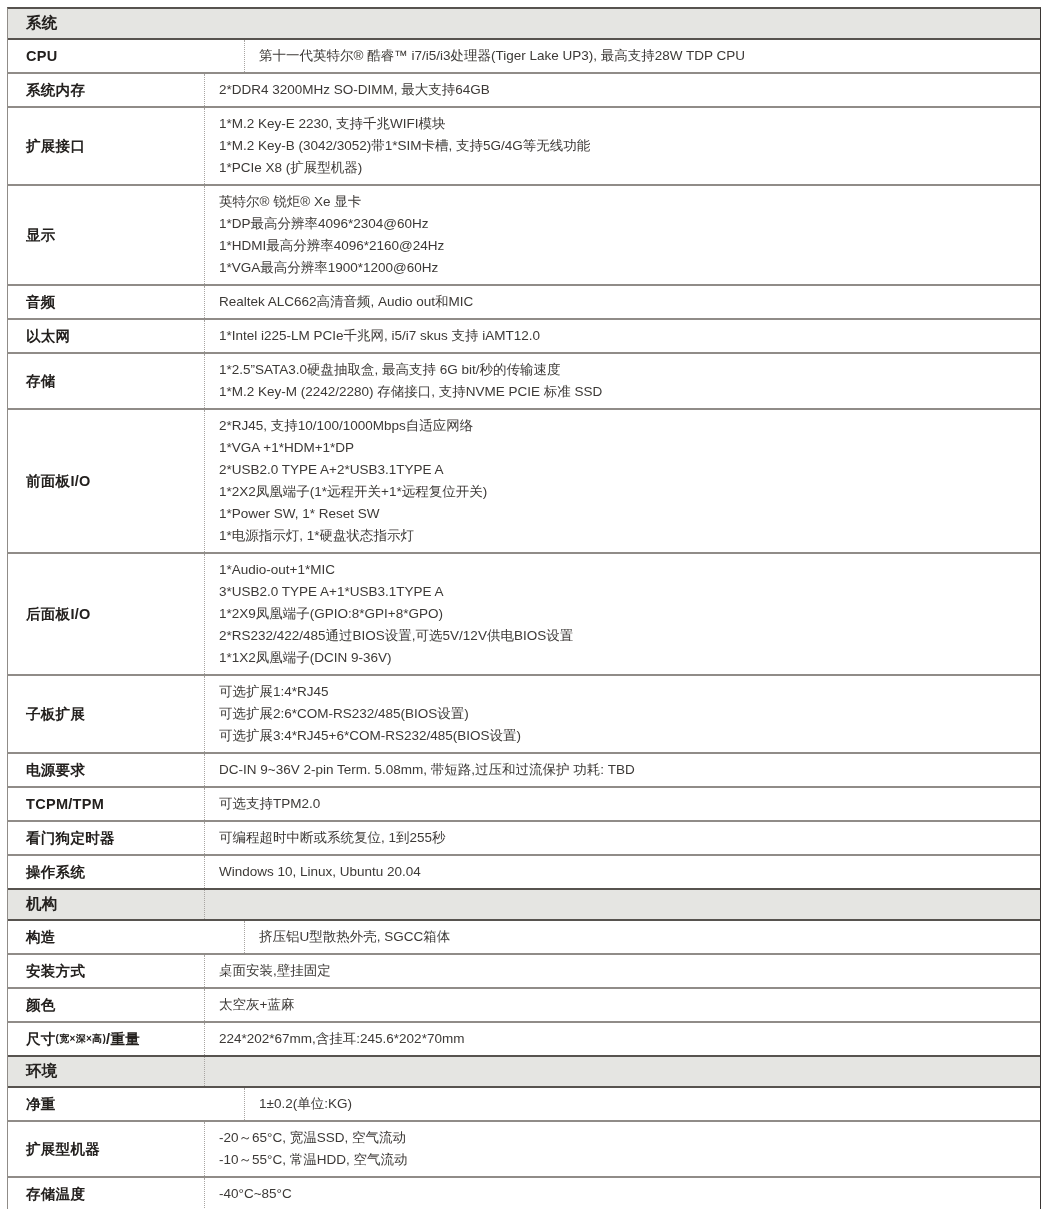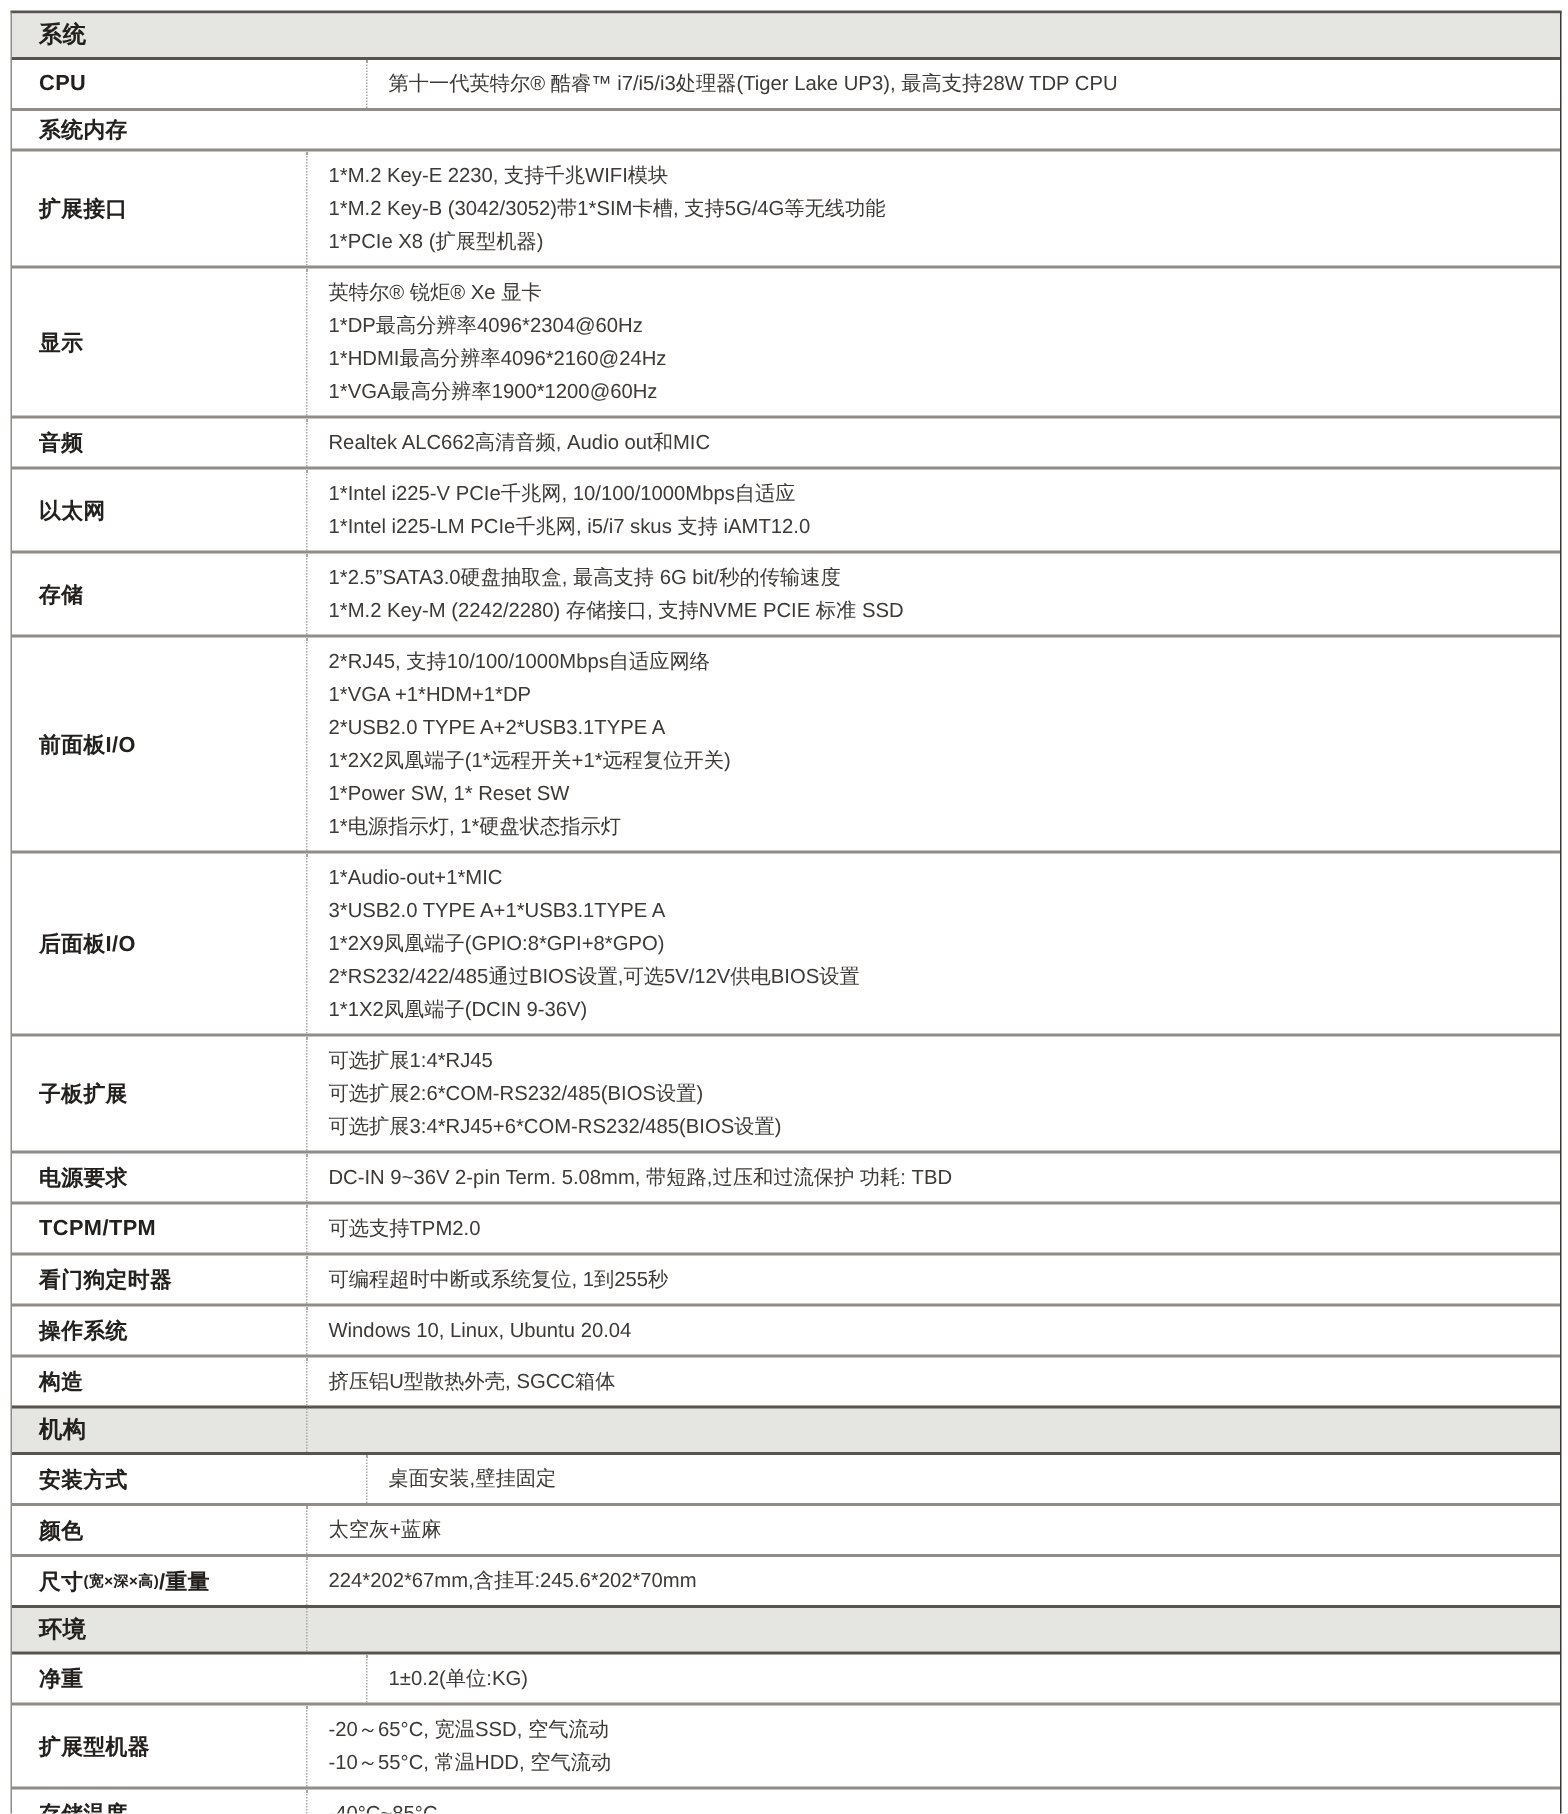--- a/index.html
+++ b/index.html
@@ -64,20 +64,23 @@
         <span>CPU</span>
       </div>
       <div class="value-cell">
         <div class="value-line">第十一代英特尔® 酷睿™ i7/i5/i3处理器(Tiger Lake UP3), 最高支持28W TDP CPU</div>
       </div>
     </div>
     <div class="row spec-row">
       <div class="label-cell">
         <span>系统内存</span>
       </div>
+      <div class="value-cell">
+        <div class="value-line">2*DDR4 3200MHz SO-DIMM, 最大支持64GB</div>
+      </div>
     </div>
     <div class="row spec-row">
       <div class="label-cell">
         <span>扩展接口</span>
       </div>
       <div class="value-cell">
         <div class="value-line">1*M.2 Key-E 2230, 支持千兆WIFI模块</div>
         <div class="value-line">1*M.2 Key-B (3042/3052)带1*SIM卡槽, 支持5G/4G等无线功能</div>
         <div class="value-line">1*PCIe X8 (扩展型机器)</div>
       </div>
@@ -99,21 +102,20 @@
       </div>
       <div class="value-cell">
         <div class="value-line">Realtek ALC662高清音频, Audio out和MIC</div>
       </div>
     </div>
     <div class="row spec-row">
       <div class="label-cell">
         <span>以太网</span>
       </div>
       <div class="value-cell">
-        <div class="value-line">1*Intel i225-V PCIe千兆网, 10/100/1000Mbps自适应</div>
         <div class="value-line">1*Intel i225-LM PCIe千兆网, i5/i7 skus 支持 iAMT12.0</div>
       </div>
     </div>
     <div class="row spec-row">
       <div class="label-cell">
         <span>存储</span>
       </div>
       <div class="value-cell">
         <div class="value-line">1*2.5”SATA3.0硬盘抽取盒, 最高支持 6G bit/秒的传输速度</div>
         <div class="value-line">1*M.2 Key-M (2242/2280) 存储接口, 支持NVME PCIE 标准 SSD</div>
@@ -179,33 +181,33 @@
       </div>
     </div>
     <div class="row spec-row">
       <div class="label-cell">
         <span>操作系统</span>
       </div>
       <div class="value-cell">
         <div class="value-line">Windows 10, Linux, Ubuntu 20.04</div>
       </div>
     </div>
+    <div class="row section-row">
+      <div class="label-cell">
+        <span>机构</span>
+      </div>
+      <div class="value-cell"></div>
+    </div>
     <div class="row spec-row">
       <div class="label-cell">
         <span>构造</span>
       </div>
       <div class="value-cell">
         <div class="value-line">挤压铝U型散热外壳, SGCC箱体</div>
       </div>
-    </div>
-    <div class="row section-row">
-      <div class="label-cell">
-        <span>机构</span>
-      </div>
-      <div class="value-cell"></div>
     </div>
     <div class="row spec-row">
       <div class="label-cell">
         <span>安装方式</span>
       </div>
       <div class="value-cell">
         <div class="value-line">桌面安装,壁挂固定</div>
       </div>
     </div>
     <div class="row spec-row">

